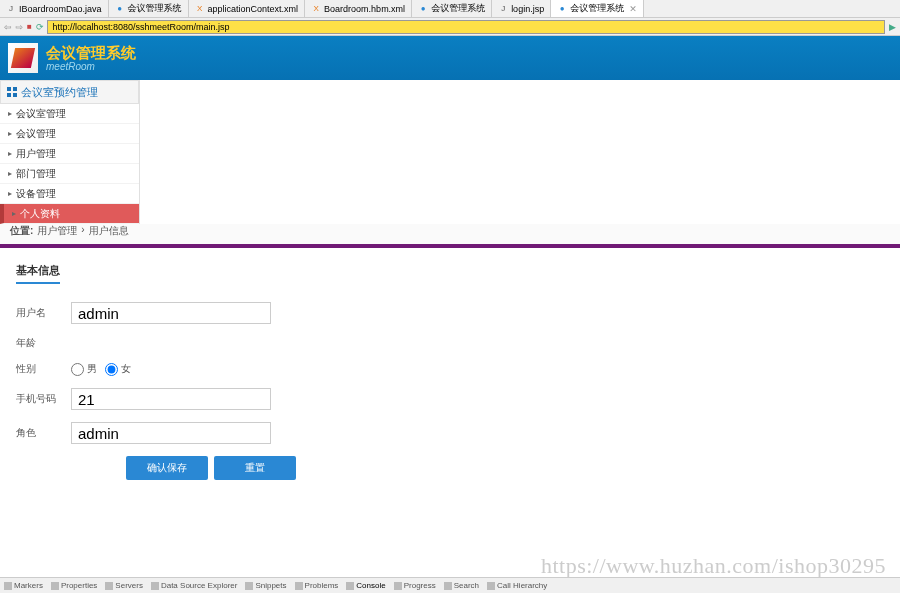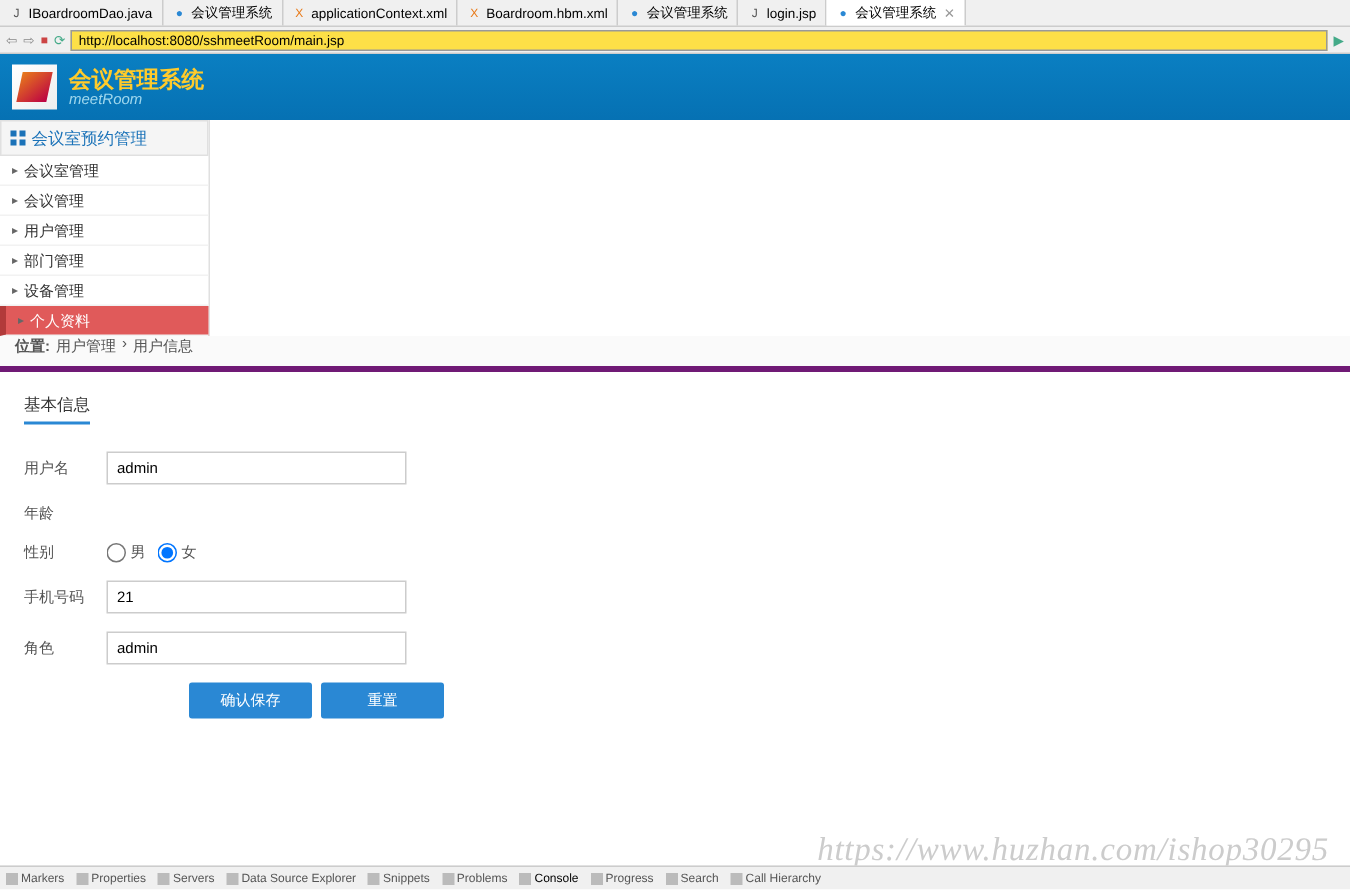--- a/index.html
+++ b/index.html
@@ -37,32 +37,32 @@
       linear-gradient(#1a72b8,#1a72b8) 0 6px/4px 4px no-repeat,
       linear-gradient(#1a72b8,#1a72b8) 6px 6px/4px 4px no-repeat; }
     .menu-item { height: 20px; display:flex; align-items:center; padding:0 8px; font-size:10px; color:#333; border-bottom:1px solid #f2f2f2; cursor:pointer; gap:4px; }
     .menu-item .caret { color:#666; font-size:8px; }
     .menu-item.active { background:#e05a5a; color:#fff; border-left: 4px solid #b23a3a; }
     
     .content { flex:1; padding: 0; }
     .breadcrumb { height: 24px; background:#fafafa; border-bottom:4px solid #701a75; font-size:10px; color:#555; display:flex; align-items:flex-start; padding:0 10px; gap:4px; }
     
     .content-inner { padding: 12px 16px; }
-    .section-title { font-size:11px; font-weight:normal; color:#333; padding-bottom:4px; display:inline-block; border-bottom: 2px solid #2a88d4; margin-bottom: 18px; }
+    .section-title { font-size:11px; font-weight:bold; color:#333; padding-bottom:4px; display:inline-block; border-bottom: 2px solid #2a88d4; margin-bottom: 18px; }
     
     .form-row { display:flex; align-items:center; margin-bottom: 12px; font-size:10px; color:#555; }
     .form-label { width: 55px; text-align:left; }
     .form-input-wrap { }
-    .form-input { width: 200px; height: 22px; border:1px solid #ccc; padding: 0 6px; font-size:10px; outline:none; }
+    .form-input { width: 200px; height: 22px; border:1px solid #ccc; padding: 0 6px; font-size:15px; outline:none; }
     .radio-wrap { display:flex; align-items:center; gap:3px; font-size:10px; }
     
     .button-row { margin-left: 110px; margin-top: 6px; display:flex; gap:6px; }
     .btn { width: 82px; height: 24px; background:#2a88d4; color:#fff; border:none; font-size:10px; cursor:pointer; border-radius:2px; }
     
-    .watermark { position:absolute; bottom:14px; right:14px; font-size:22px; color:#ccc; font-style:italic; font-family: Georgia, serif; letter-spacing: 0.5px; }
+    .watermark { position:absolute; bottom:14px; right:14px; font-size:22px; color:#ccc; font-family: Georgia, serif; letter-spacing: 0.5px; }
     
     .status-bar { position:absolute; bottom:0; left:0; right:0; height:16px; background:#f0f0f0; display:flex; align-items:center; font-size:8px; color:#555; gap:8px; padding:0 4px; border-top:1px solid #ccc; }
     .status-item { display:flex; align-items:center; gap:2px; }
     .status-icon { width:8px; height:8px; background:#bbb; display:inline-block; }
     .status-item.active { color:#000; }
   </style>
 </head>
 <body>
 
 <div class="editor-tabs">

